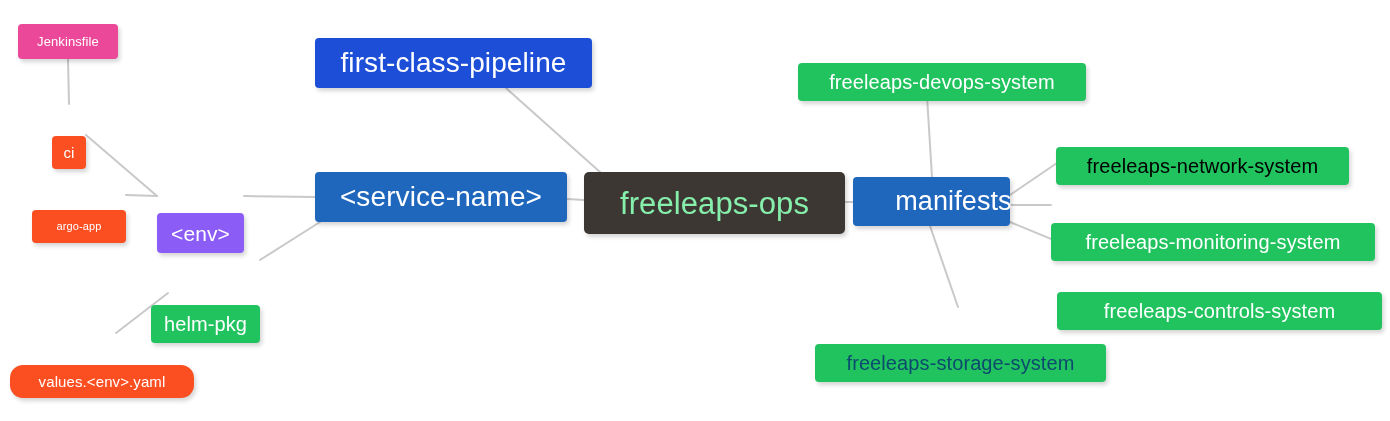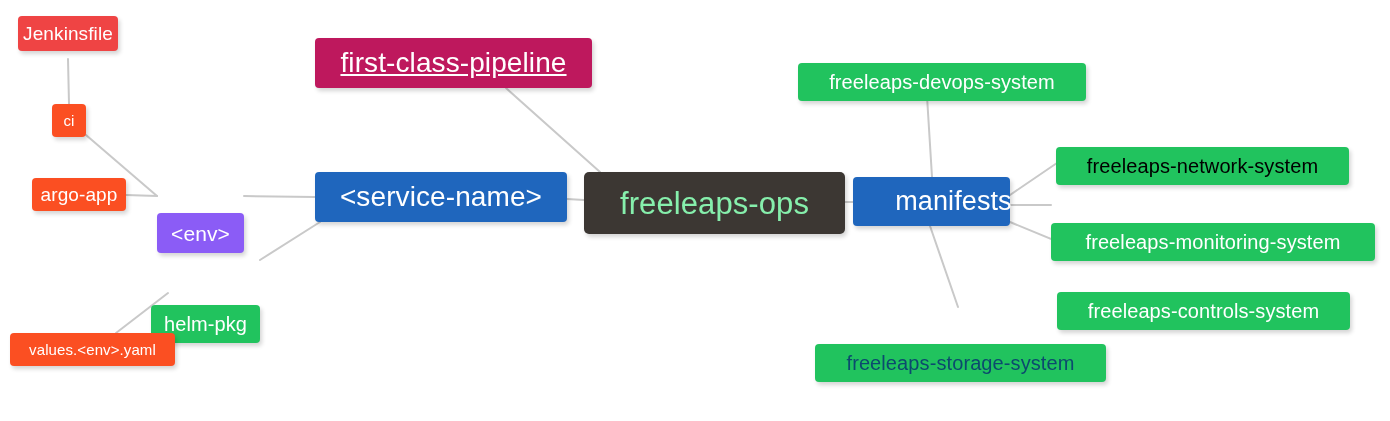--- a/index.html
+++ b/index.html
@@ -50,20 +50,21 @@
   }
   .node-green {
     background: #21c35e;
     margin-top: 37px;
   }
   .node-orange {
     background: #faa52b;
   }
   .node-red {
     background: #fb4f22;
+    margin-top: 32px;
   }
 </style>
 </head>
 <body>
 
 <div id="mindmap">
   <svg id="edge-layer" viewBox="0 0 1390 421">
       <line x1="68" y1="59" x2="69" y2="104" stroke="#c9c9c9" stroke-width="2" stroke-linecap="round"></line>
       <line x1="86" y1="135" x2="157" y2="196" stroke="#c9c9c9" stroke-width="2" stroke-linecap="round"></line>
       <line x1="126" y1="195" x2="157" y2="196" stroke="#c9c9c9" stroke-width="2" stroke-linecap="round"></line>
@@ -73,29 +74,29 @@
       <line x1="567" y1="199" x2="584" y2="200" stroke="#c9c9c9" stroke-width="2" stroke-linecap="round"></line>
       <line x1="506" y1="88" x2="600" y2="172" stroke="#c9c9c9" stroke-width="2" stroke-linecap="round"></line>
       <line x1="845" y1="202" x2="853" y2="202" stroke="#c9c9c9" stroke-width="2" stroke-linecap="round"></line>
       <line x1="932" y1="177" x2="925" y2="64" stroke="#c9c9c9" stroke-width="2" stroke-linecap="round"></line>
       <line x1="1010" y1="195" x2="1079" y2="148" stroke="#c9c9c9" stroke-width="2" stroke-linecap="round"></line>
       <line x1="1010" y1="205" x2="1051" y2="205" stroke="#c9c9c9" stroke-width="2" stroke-linecap="round"></line>
       <line x1="1010" y1="222" x2="1090" y2="255" stroke="#c9c9c9" stroke-width="2" stroke-linecap="round"></line>
       <line x1="930" y1="226" x2="958" y2="307" stroke="#c9c9c9" stroke-width="2" stroke-linecap="round"></line>
     </svg>
   <div id="node-layer">
-      <div class="node node-orange" style="left: 18px; top: 16px; width: 100px; height: 35px; font-size: 19px; background: #ef4444; color: rgb(255, 255, 255);">Jenkinsfile</div>
+      <div class="node node-orange" style="left: 18px; top: 24px; width: 100px; height: 35px; font-size: 13px; background: #ec4899; color: rgb(255, 255, 255);">Jenkinsfile</div>
       <div class="node node-red" style="left: 52px; top: 104px; width: 34px; height: 33px; font-size: 15px; background: rgb(251, 79, 34); color: rgb(255, 255, 255);">ci</div>
-      <div class="node node-red" style="left: 32px; top: 178px; width: 94px; height: 33px; font-size: 19px; background: rgb(251, 79, 34); color: rgb(255, 255, 255);">argo-app</div>
+      <div class="node node-red" style="left: 32px; top: 178px; width: 94px; height: 33px; font-size: 11px; background: rgb(251, 79, 34); color: rgb(255, 255, 255);">argo-app</div>
       <div class="node node-green" style="left: 157px; top: 176px; width: 87px; height: 40px; font-size: 21px; background: #8b5cf6; color: rgb(255, 255, 255);">&lt;env&gt;</div>
       <div class="node node-green" style="left: 151px; top: 268px; width: 109px; height: 38px; font-size: 20px; background: rgb(33, 195, 94); color: rgb(255, 255, 255);">helm-pkg</div>
-      <div class="node node-red" style="left: 10px; top: 333px; width: 165px; height: 33px; font-size: 15px; background: rgb(251, 79, 34); color: rgb(255, 255, 255);">values.&lt;env&gt;.yaml</div>
+      <div class="node node-red" style="left: 10px; top: 333px; width: 184px; height: 33px; font-size: 15px; background: rgb(251, 79, 34); color: rgb(255, 255, 255); border-radius: 13px;">values.&lt;env&gt;.yaml</div>
       <div class="node node-blue" style="left: 315px; top: 172px; width: 252px; height: 50px; font-size: 28px; background: rgb(31, 102, 189); color: rgb(255, 255, 255); text-align: right;">&lt;service-name&gt;</div>
-      <div class="node node-blue" style="left: 315px; top: 38px; width: 277px; height: 50px; font-size: 28px; background: #be185d; color: rgb(255, 255, 255); text-decoration: underline;">first-class-pipeline</div>
+      <div class="node node-blue" style="left: 315px; top: 38px; width: 277px; height: 50px; font-size: 28px; background: #1d4ed8; color: rgb(255, 255, 255);">first-class-pipeline</div>
       <div class="node node-root" style="left: 584px; top: 172px; width: 261px; height: 62px; font-size: 31px; background: rgb(60, 55, 51); color: #86efac;">freeleaps-ops</div>
       <div class="node node-blue" style="left: 853px; top: 177px; width: 157px; height: 49px; font-size: 27px; background: rgb(31, 102, 189); color: rgb(255, 255, 255); padding-left: 44px;">manifests</div>
       <div class="node node-green" style="left: 798px; top: 26px; width: 288px; height: 38px; font-size: 20px; background: rgb(33, 195, 94); color: rgb(255, 255, 255);">freeleaps-devops-system</div>
       <div class="node node-green" style="left: 1056px; top: 110px; width: 293px; height: 38px; font-size: 20px; background: rgb(33, 195, 94); color: #000000;">freeleaps-network-system</div>
       <div class="node node-green" style="left: 1051px; top: 186px; width: 324px; height: 38px; font-size: 20px; background: rgb(33, 195, 94); color: rgb(255, 255, 255);">freeleaps-monitoring-system</div>
-      <div class="node node-green" style="left: 1057px; top: 255px; width: 293px; height: 38px; font-size: 20px; background: rgb(33, 195, 94); color: rgb(255, 255, 255);">freeleaps-controls-system</div>
+      <div class="node node-green" style="left: 1057px; top: 255px; width: 325px; height: 38px; font-size: 20px; background: rgb(33, 195, 94); color: rgb(255, 255, 255);">freeleaps-controls-system</div>
       <div class="node node-green" style="left: 815px; top: 307px; width: 291px; height: 38px; font-size: 20px; background: rgb(33, 195, 94); color: #0c4a6e;">freeleaps-storage-system</div>
     </div>
 </div>
 
 </body></html>

